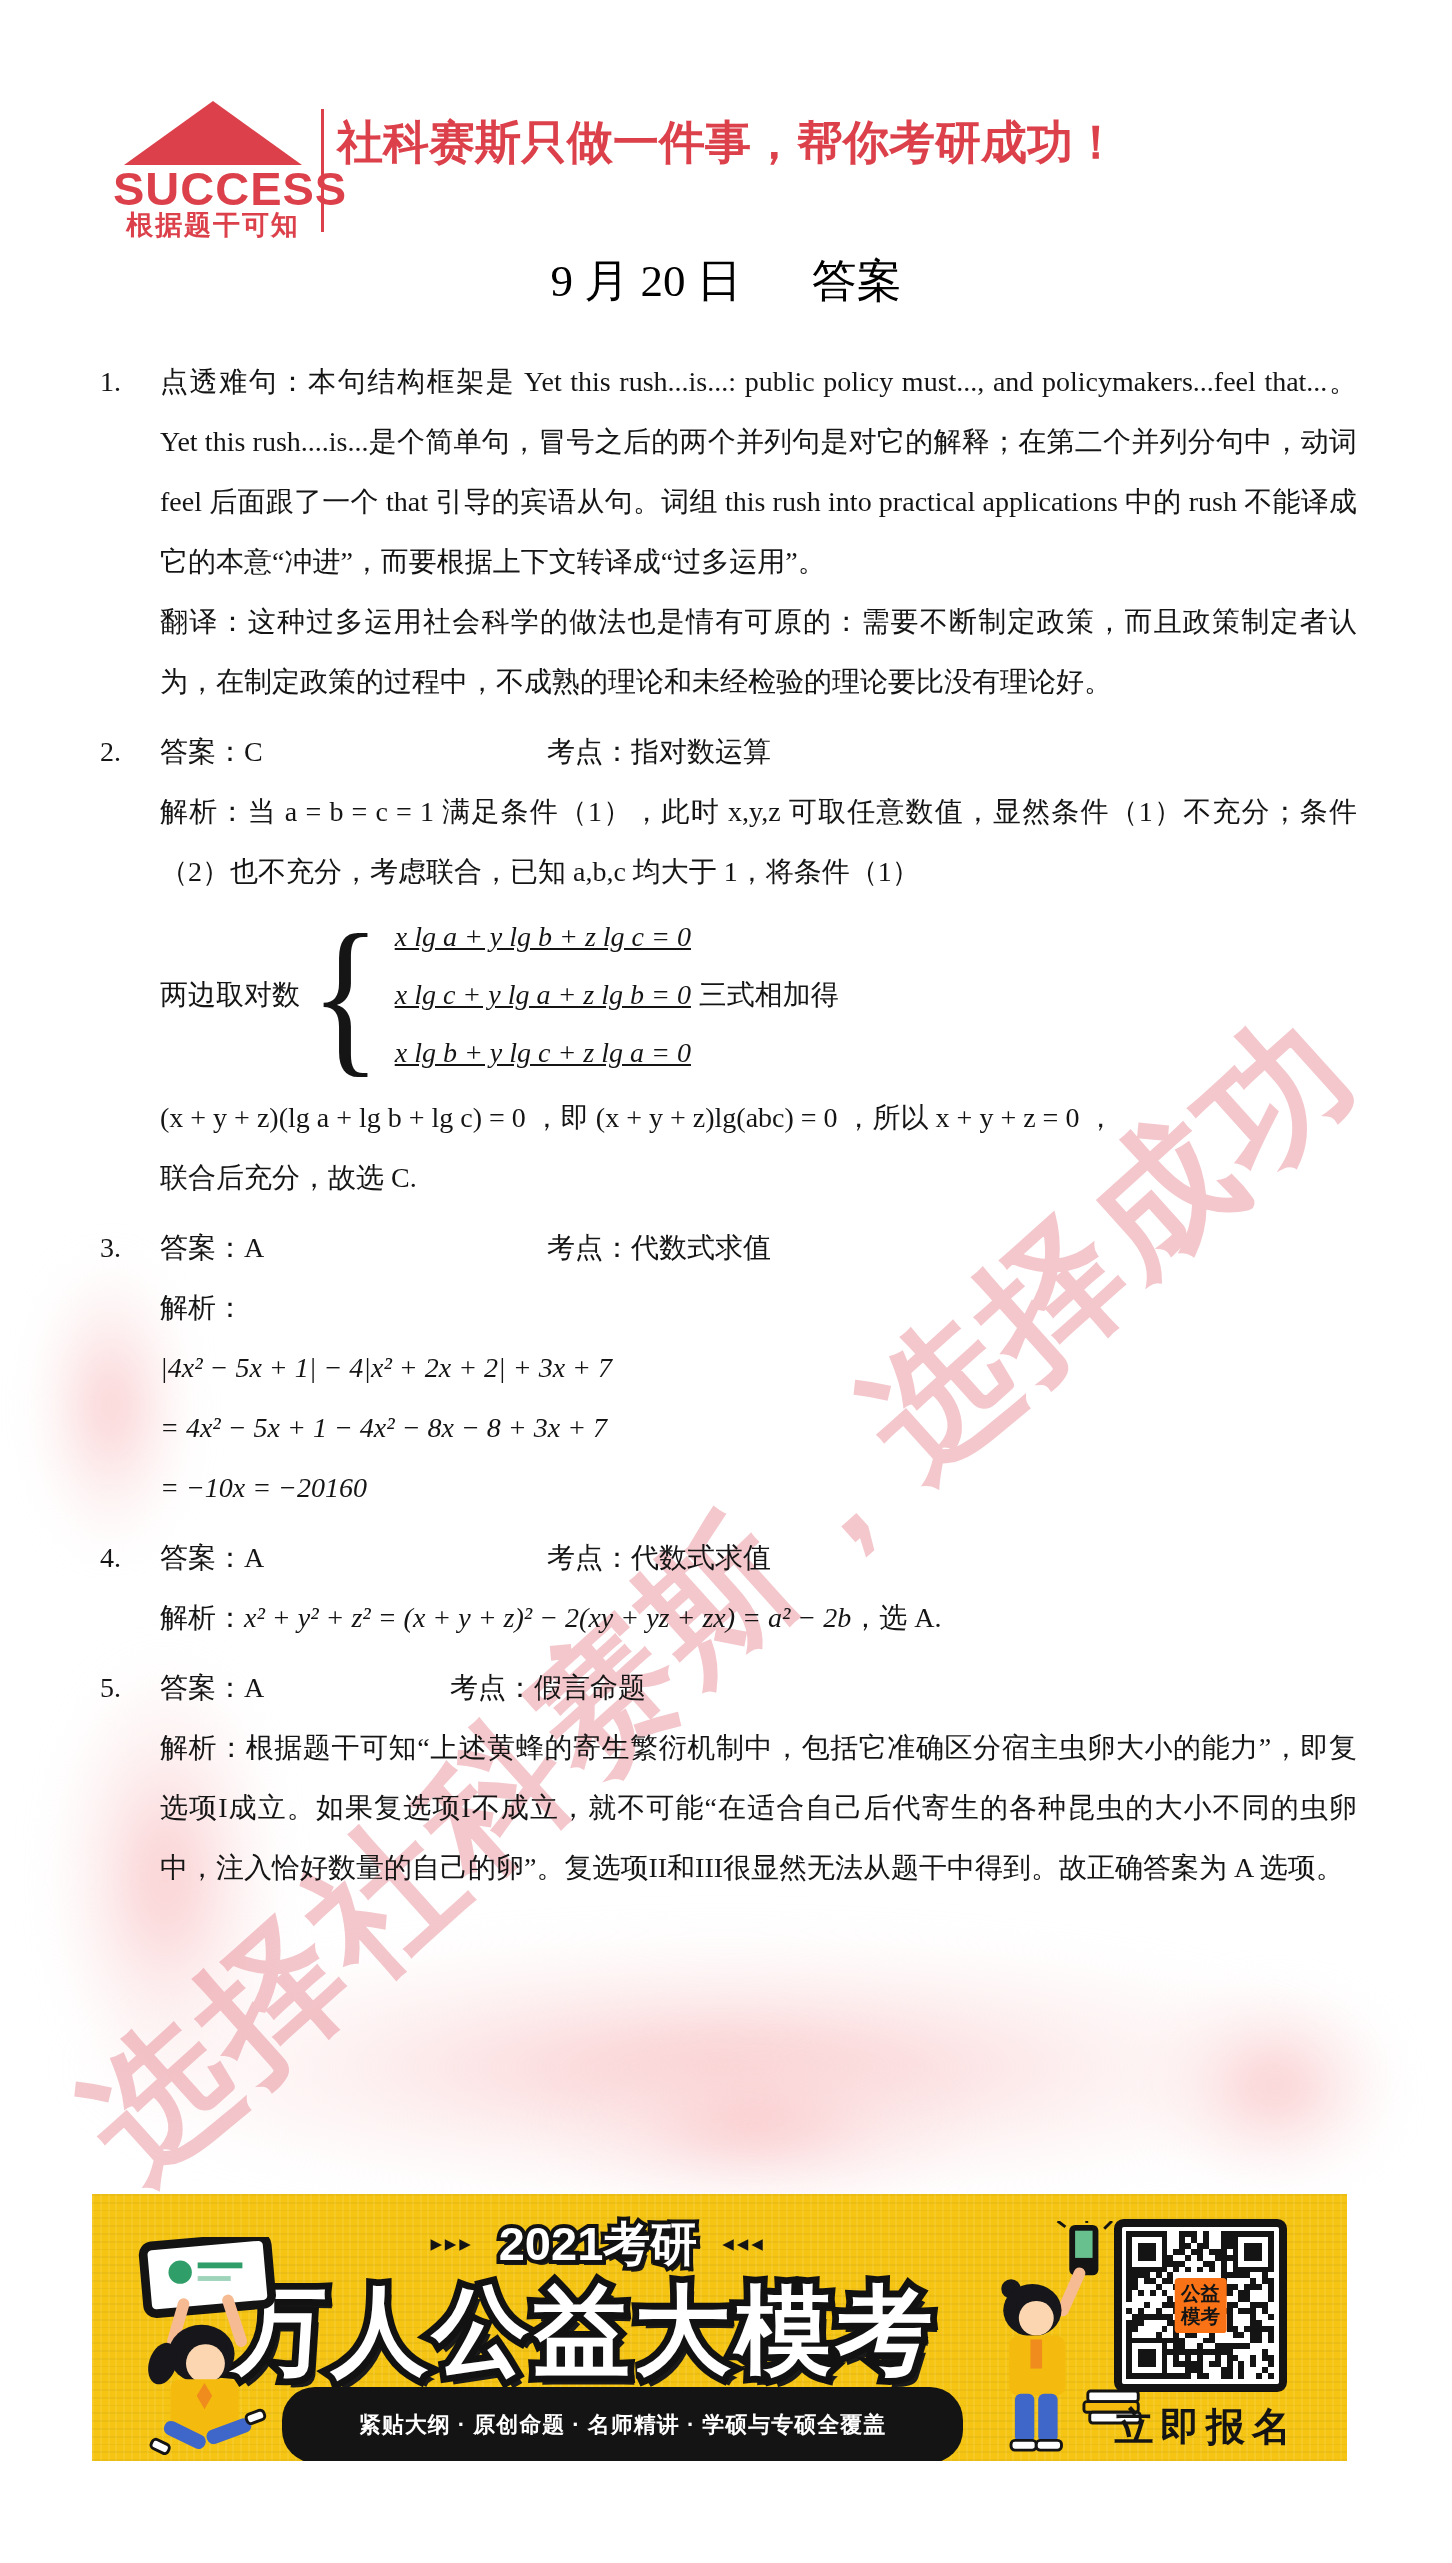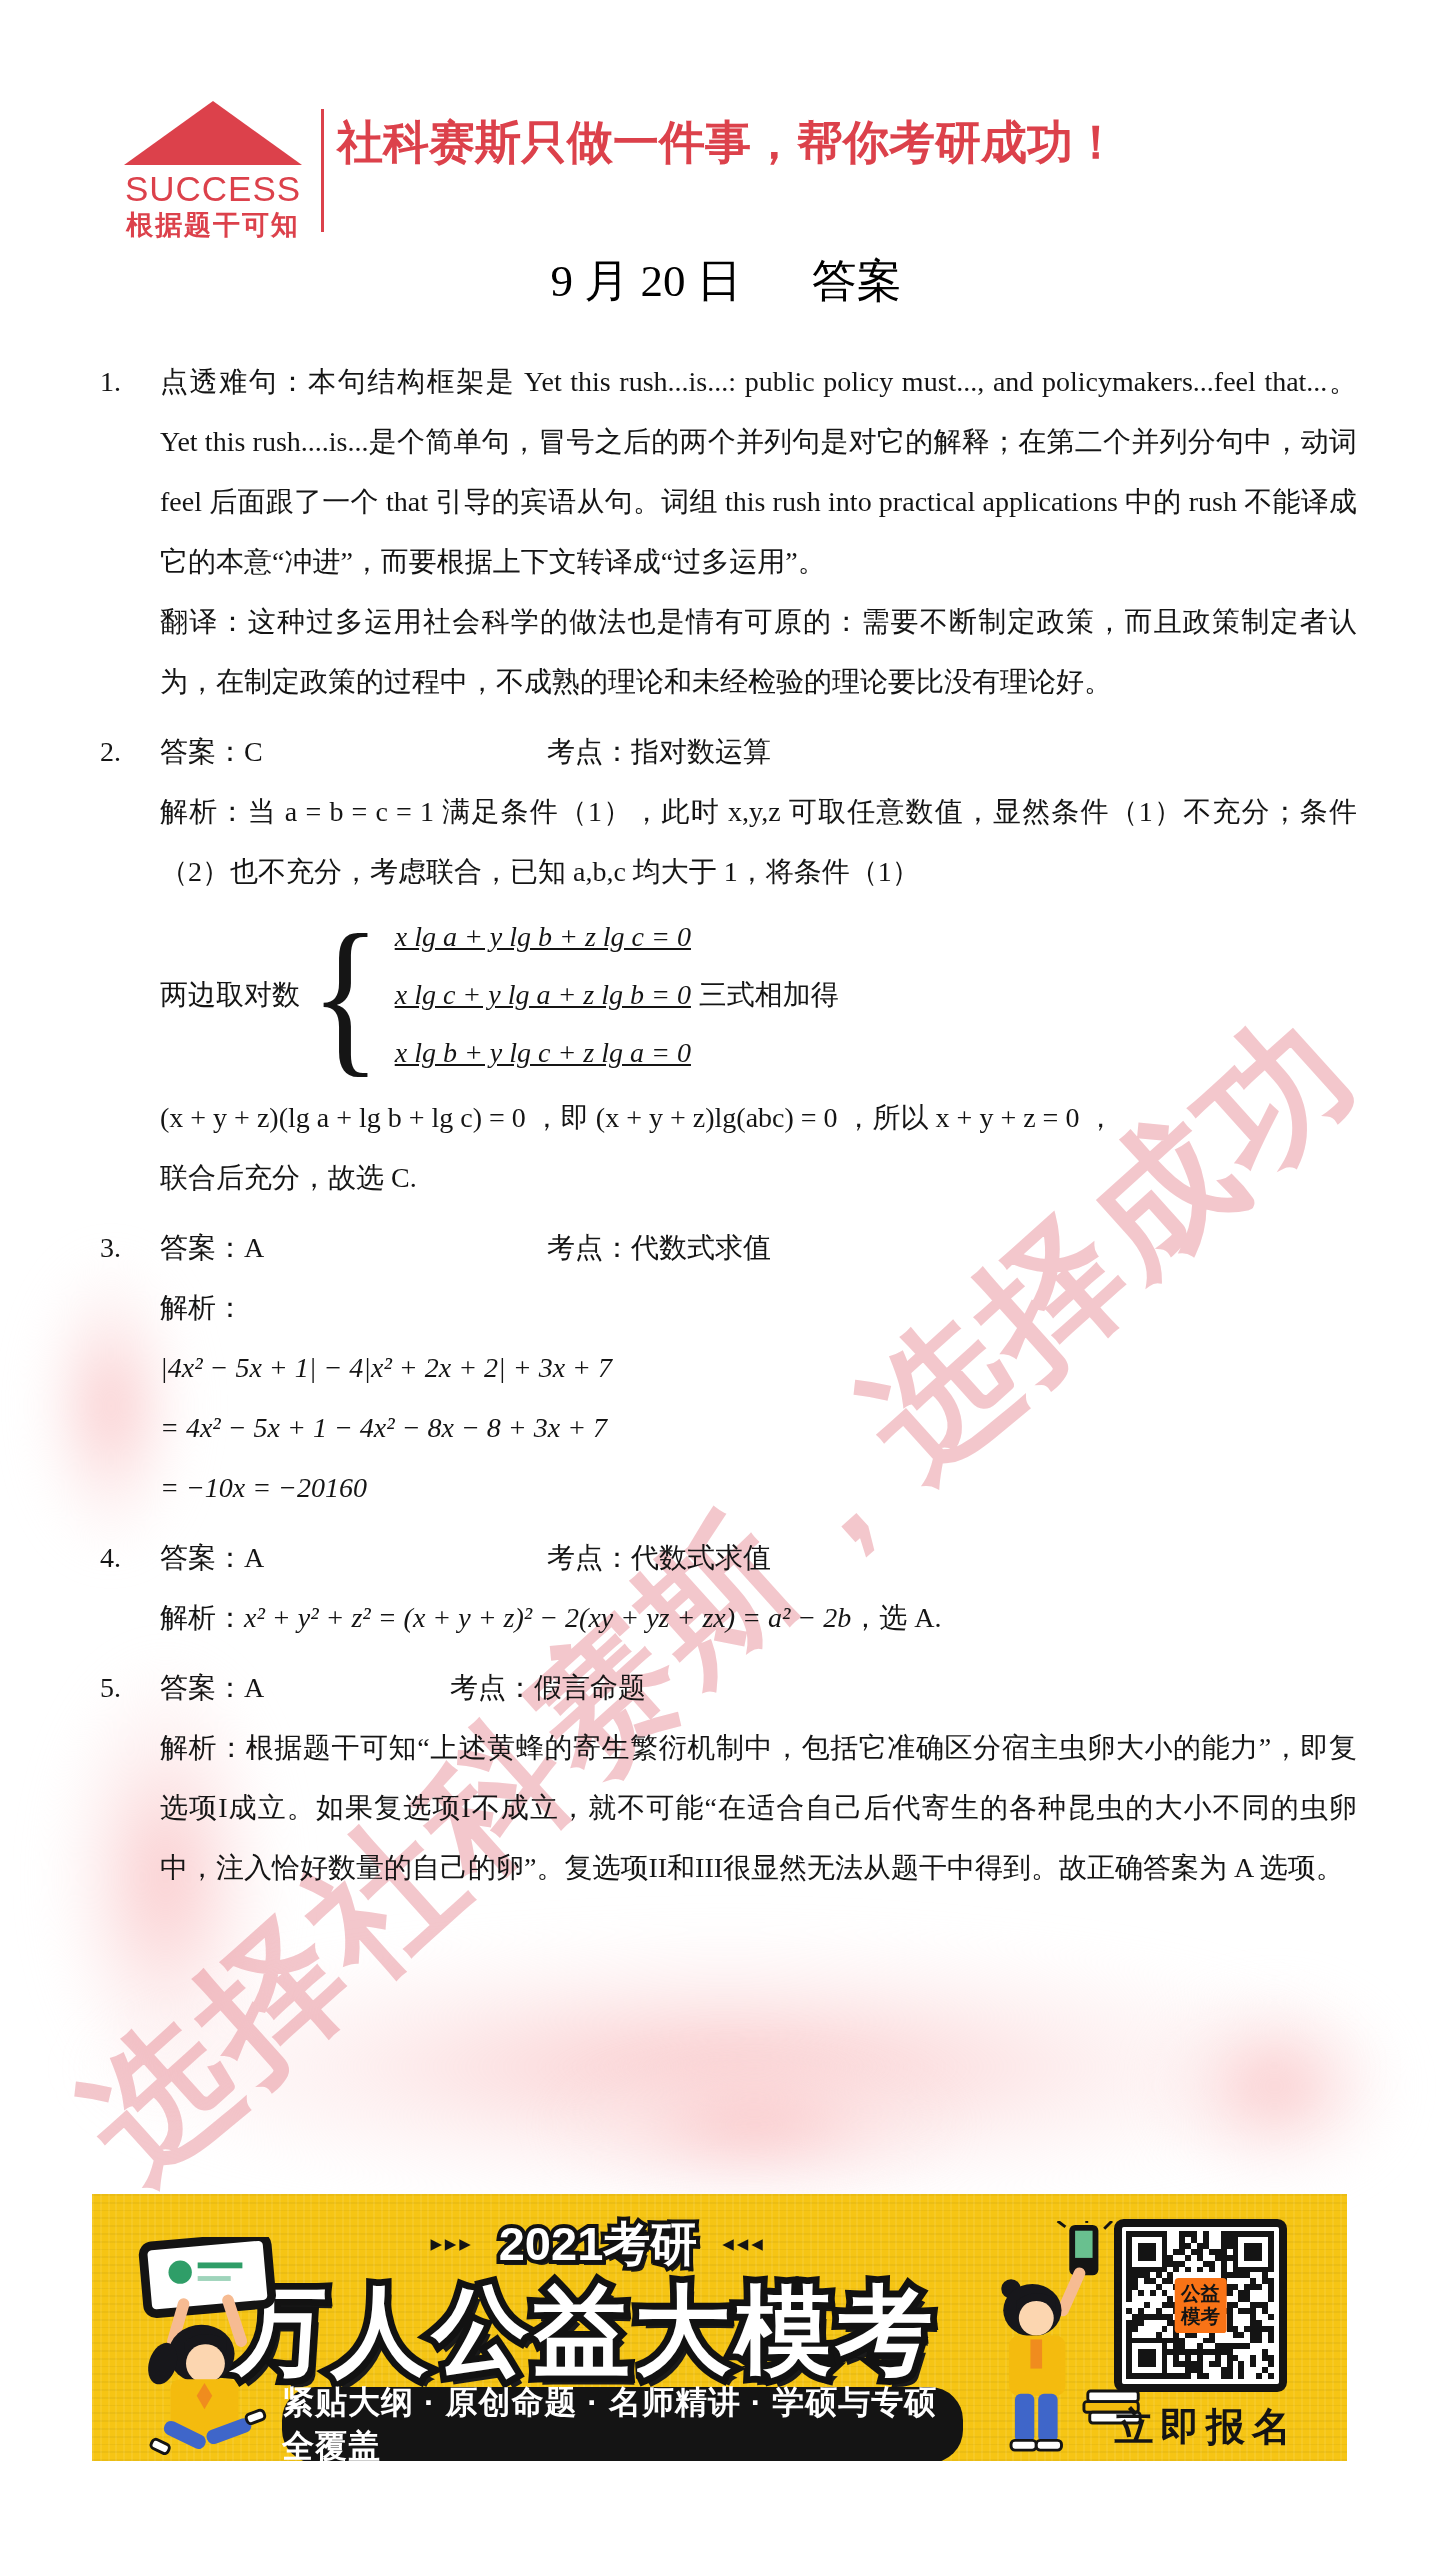--- a/index.html
+++ b/index.html
@@ -4,22 +4,22 @@
 <style>
   html,body{margin:0;padding:0;background:#ffffff;}
   .page{position:relative;width:1452px;height:2563px;background:#fff;overflow:hidden;
         font-family:"Liberation Serif","DejaVu Serif",serif;color:#151515;}
 
   
   .brand-header{position:absolute;left:0;top:0;width:100%;height:243px;}
   .logo{position:absolute;left:113px;top:101px;width:200px;text-align:center;color:#DC414B;}
   .logo-roof{width:0;height:0;margin:0 auto;border-left:89px solid transparent;
              border-right:89px solid transparent;border-bottom:64px solid #DC414B;}
-  .logo-en{font-family:"Liberation Sans","DejaVu Sans",sans-serif;font-weight:normal;
-           font-size:35px;line-height:43px;letter-spacing:1px;margin-top:1.9px;}
+  .logo-en{font-family:"Liberation Sans","DejaVu Sans",sans-serif;font-weight:bold;
+           font-size:47px;line-height:43px;letter-spacing:1px;margin-top:1.9px;}
   .logo-cn{font-family:"Liberation Sans","DejaVu Sans",sans-serif;font-weight:bold;
            font-size:27px;line-height:31px;letter-spacing:1.9px;}
   .header-divider{position:absolute;left:321px;top:109px;width:2.9px;height:123px;background:#DC414B;}
   .slogan{position:absolute;left:337px;top:115px;margin:0;font-family:Liberation Mono, monospace;
           font-weight:bold;font-size:46px;line-height:62px;color:#DC414B;white-space:nowrap;}
 
   
   .doc-title{position:absolute;left:0;top:251px;width:100%;text-align:center;font-size:45px;color:#000;}
   .t-gap{display:inline-block;width:70px;}
 
@@ -64,21 +64,21 @@
               font-weight:bold;font-size:47px;line-height:53px;}
   .b-title{position:absolute;left:19.5px;top:79px;width:944px;height:117px;text-align:center;
            font-family:"Liberation Sans","DejaVu Sans",sans-serif;font-weight:bold;font-size:97px;
            line-height:115px;letter-spacing:3.9px;white-space:nowrap;}
   .layer{position:absolute;left:0;top:0;width:100%;}
   .stroke-big{-webkit-text-stroke:13.6px #121212;color:#121212;text-shadow:6.8px 8.8px 0 #1a1a1a;}
   .fill-white{color:#ffffff;}
   .stroke-small{-webkit-text-stroke:7.8px #121212;color:#121212;text-shadow:3.9px 4.9px 0 #1a1a1a;}
   .pill{position:absolute;left:190px;top:193px;width:681px;height:76px;background:#141414;border-radius:33px;
         display:flex;align-items:center;justify-content:center;color:#fff;
-        font-family:"Liberation Sans","DejaVu Sans",sans-serif;font-weight:bold;font-size:32px;letter-spacing:1px;}
+        font-family:"Liberation Sans","DejaVu Sans",sans-serif;font-weight:bold;font-size:22px;letter-spacing:1px;}
   .qr-box{position:absolute;left:1022px;top:25px;width:173px;height:173px;background:#fff;
           border:8.8px solid #141414;border-radius:9.7px;box-sizing:border-box;}
   .qr-box svg{position:absolute;left:3.9px;top:3.9px;width:148px;height:148px;fill:#141414;shape-rendering:crispEdges;}
   .qr-label{position:absolute;left:50%;top:50%;transform:translate(-50%,-50%);background:#f97316;
             padding:4.9px 6.8px;border-radius:3.9px;text-align:center;
             font-family:"Liberation Sans","DejaVu Sans",sans-serif;font-weight:bold;font-size:19.5px;line-height:23px;color:#141414;}
   .qr-cta{position:absolute;left:1012px;top:206px;width:204px;text-align:center;color:#141414;
           font-family:"Liberation Sans","DejaVu Sans",sans-serif;font-weight:bold;font-size:39px;letter-spacing:6.8px;cursor:pointer;}
   .girl{position:absolute;}
   .girl-l{left:24px;top:43px;}

